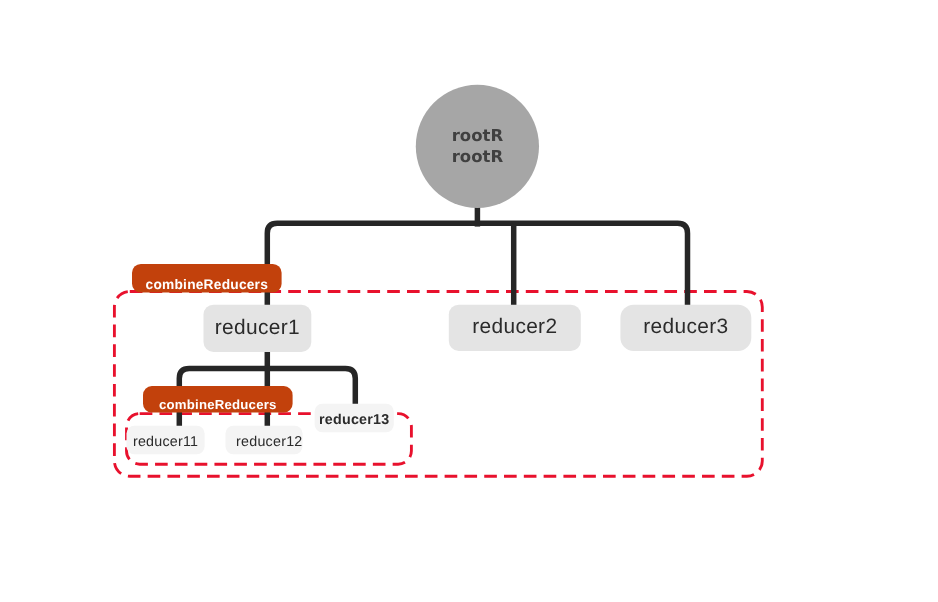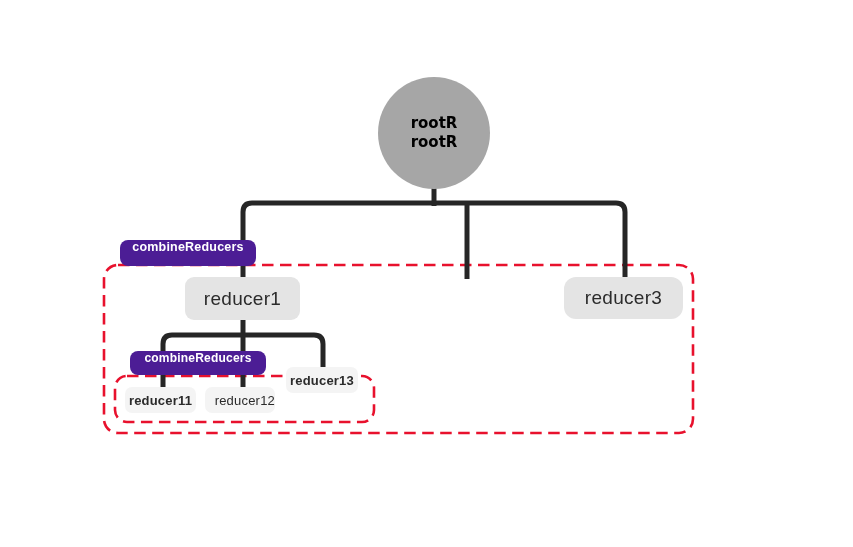--- a/index.html
+++ b/index.html
@@ -27,35 +27,35 @@
     left: 378px;
     top: 77px;
     width: 112px;
     height: 112px;
     border-radius: 50%;
     background: #a6a6a6;
     display: flex;
     flex-direction: column;
     align-items: center;
     justify-content: center;
-    color: #000000;
+    color: #404040;
     font-family: "DejaVu Sans", sans-serif;
     font-weight: bold;
     font-size: 15px;
     line-height: 1.3;
     text-align: center;
   }
   .badge {
     position: absolute;
-    background: #4c1d95;
+    background: #c2410c;
     color: #ffffff;
     font-weight: bold;
     font-size: 12.5px;
     display: flex;
-    align-items: flex-start;
+    align-items: flex-end;
     justify-content: center;
     border-radius: 8px;
     letter-spacing: 0.2px;
   }
   .badge.outer {
     left: 120px;
     top: 240px;
     width: 136px;
     height: 26px;
   }
@@ -76,24 +76,24 @@
     color: #2b2b2b;
     font-size: 19px;
     letter-spacing: 0.3px;
   }
   .node-box.small {
     background: #f4f4f4;
     border-radius: 7px;
     font-size: 13px;
     letter-spacing: 0.2px;
   }
-  #node-reducer1 { left: 185px; top: 277px; width: 115px; height: 43px; }
+  #node-reducer1 { left: 185px; top: 277px; width: 98px; height: 43px; }
   #node-reducer2 { left: 408px; top: 277px; width: 120px; height: 42px; }
   #node-reducer3 { left: 564px; top: 277px; width: 119px; height: 42px; border-radius: 12px; }
-  #node-reducer11 { left: 125px; top: 387px; width: 71px; height: 26px; font-weight: bold; }
+  #node-reducer11 { left: 115px; top: 387px; width: 71px; height: 26px; }
   #node-reducer12 { left: 205px; top: 387px; width: 70px; height: 26px; justify-content: flex-end; }
   #node-reducer13 { left: 286px; top: 367px; width: 72px; height: 26px; font-weight: bold; }
 </style>
 </head>
 <body>
 
 <div class="stage">
 
   <svg class="connector-layer" viewBox="0 0 853 547" xmlns="http://www.w3.org/2000/svg">
 
@@ -123,20 +123,23 @@
     <span>combineReducers</span>
   </div>
 
   <div class="badge inner">
     <span>combineReducers</span>
   </div>
 
   <div class="node-box" id="node-reducer1">
     <span>reducer1</span>
   </div>
+  <div class="node-box" id="node-reducer2">
+    <span>reducer2</span>
+  </div>
   <div class="node-box" id="node-reducer3">
     <span>reducer3</span>
   </div>
 
   <div class="node-box small" id="node-reducer11">
     <span>reducer11</span>
   </div>
   <div class="node-box small" id="node-reducer12">
     <span>reducer12</span>
   </div>

